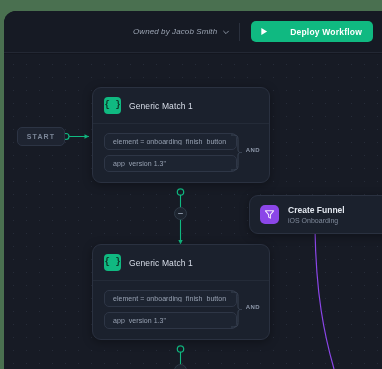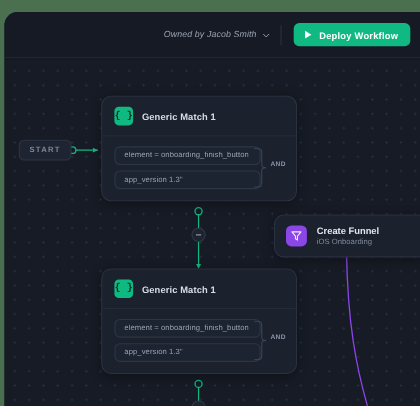--- a/index.html
+++ b/index.html
@@ -72,21 +72,21 @@
   }
   .divider-v {
     width: 1px;
     height: 18px;
     background: #2a303d;
     margin-right: 11px;
   }
   .deploy-btn {
     display: flex;
     align-items: center;
-    gap: 6px;
+    gap: 22px;
     background: #10b981;
     border: none;
     border-radius: 5px;
     height: 21px;
     padding: 0 11px 0 9px;
     cursor: pointer;
   }
   .deploy-label {
     font-size: 8.5px;
     font-weight: bold;
@@ -163,21 +163,21 @@
   }
   .brace-ico span {
     font-family: "Liberation Mono", monospace;
     font-size: 9px;
     font-weight: bold;
     color: #0c2d22;
     line-height: 1;
   }
   .node-title {
     font-size: 8.5px;
-    font-weight: bold;
+    font-weight: normal;
     color: #d7dde8;
     letter-spacing: .1px;
   }
 
   .node-body {
     position: relative;
     padding: 9px 10px 10px 11px;
   }
   .cond-list { width: 133px; display: flex; flex-direction: column; gap: 5px; }
   .cond {

